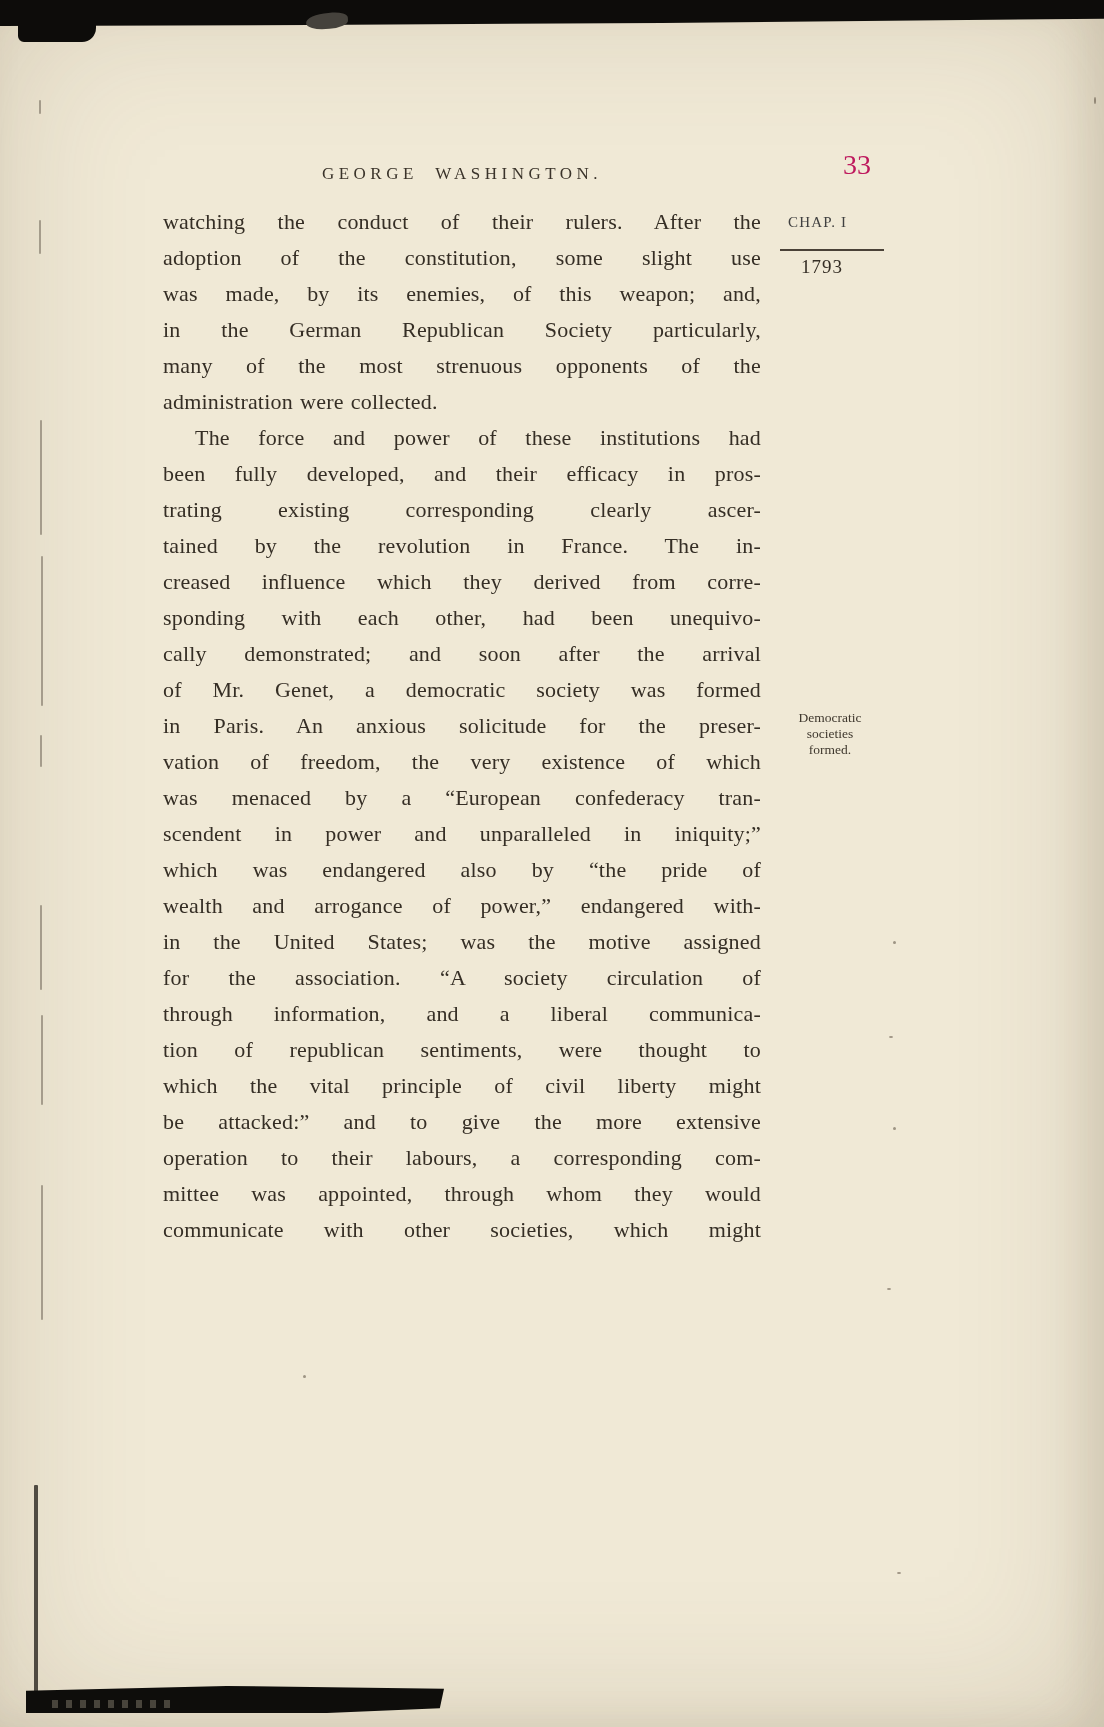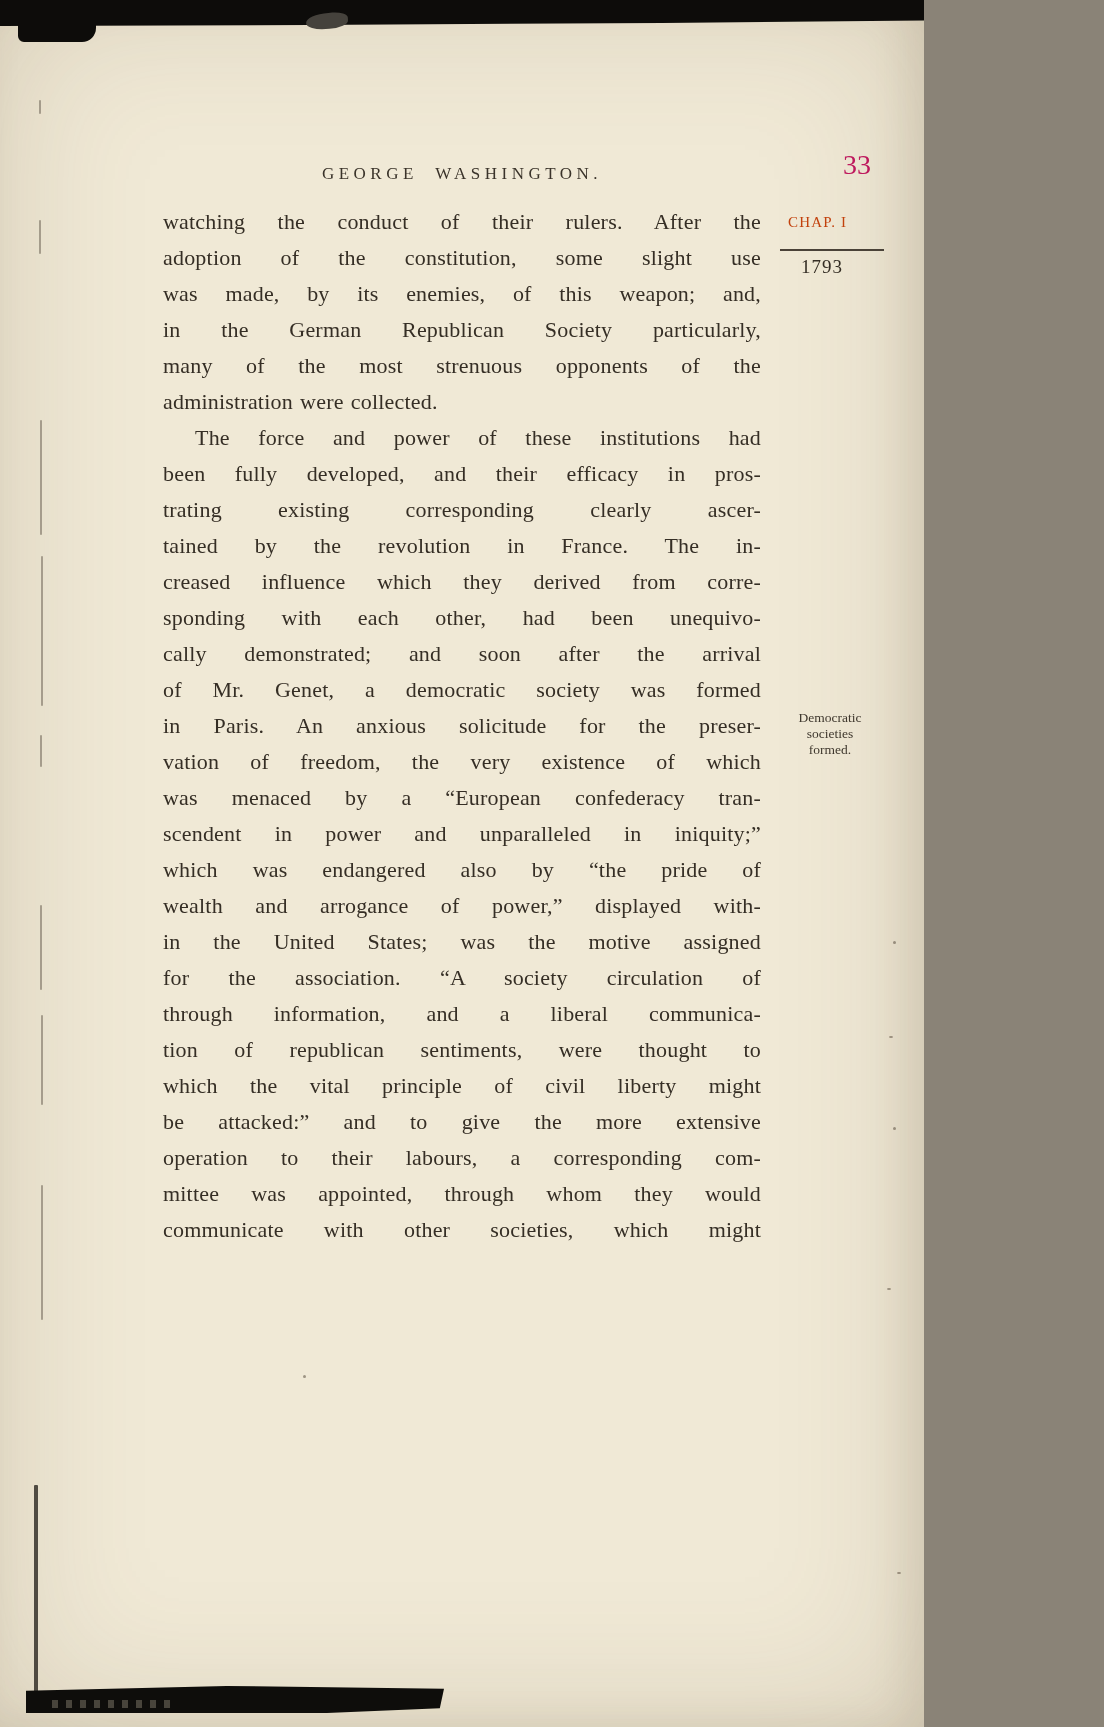--- a/index.html
+++ b/index.html
@@ -1,21 +1,21 @@
 <!DOCTYPE html>
 <html style="--paper: #f0e9d6; --ink: #352e25;"><head>
 <meta charset="utf-8">
 <style>
   * { margin: 0; padding: 0; box-sizing: border-box; }
   html, body { width: 1104px; }
   body { background: #8a8377; font-family: "Liberation Serif", serif; }
 
   .page {
     position: relative;
-    width: 924px;
+    width: 1104px;
     height: 1727px;
     background: linear-gradient(130deg, var(--paper, #f0e9d6) 0%, #ece3ce 55%, #e7decab 100%);
     background-color: var(--paper, #f0e9d6);
     color: var(--ink, #352e25);
     overflow: hidden;
     box-shadow: inset 0 0 150px rgba(110, 90, 60, 0.20), inset -18px 0 40px rgba(100, 82, 55, 0.12);
   }
 
   
   .scan-band-top {
@@ -75,21 +75,21 @@
     word-spacing: 1.5px;
     white-space: normal;
   }
   .body-text .line.end { text-align-last: left; }
   .body-text .line.indent { text-indent: 32px; }
 
   
   .chap-note {
     position: absolute; top: 214px; left: 788px;
     font-size: 15px; letter-spacing: 1.2px;
-    color: #c2410c;
+    color: #404040;
   }
   .margin-rule {
     position: absolute; top: 249px; left: 780px; width: 104px; height: 2px;
     background: #4a4238;
   }
   .year-note {
     position: absolute; top: 256px; left: 801px;
     font-size: 19px; letter-spacing: 1px;
     color: #352e25;
   }
@@ -148,21 +148,21 @@
       <div class="line">tained by the revolution in France. The in-</div>
       <div class="line">creased influence which they derived from corre-</div>
       <div class="line">sponding with each other, had been unequivo-</div>
       <div class="line">cally demonstrated; and soon after the arrival</div>
       <div class="line">of Mr. Genet, a democratic society was formed</div>
       <div class="line">in Paris. An anxious solicitude for the preser-</div>
       <div class="line">vation of freedom, the very existence of which</div>
       <div class="line">was menaced by a “European confederacy tran-</div>
       <div class="line">scendent in power and unparalleled in iniquity;”</div>
       <div class="line">which was endangered also by “the pride of</div>
-      <div class="line">wealth and arrogance of power,” displayed with-</div>
+      <div class="line">wealth and arrogance of power,” endangered with-</div>
       <div class="line">in the United States; was the motive assigned</div>
       <div class="line">for the association. “A society circulation of</div>
       <div class="line">through information, and a liberal communica-</div>
       <div class="line">tion of republican sentiments, were thought to</div>
       <div class="line">which the vital principle of civil liberty might</div>
       <div class="line">be attacked:” and to give the more extensive</div>
       <div class="line">operation to their labours, a corresponding com-</div>
       <div class="line">mittee was appointed, through whom they would</div>
       <div class="line">communicate with other societies, which might</div>
     </div>

